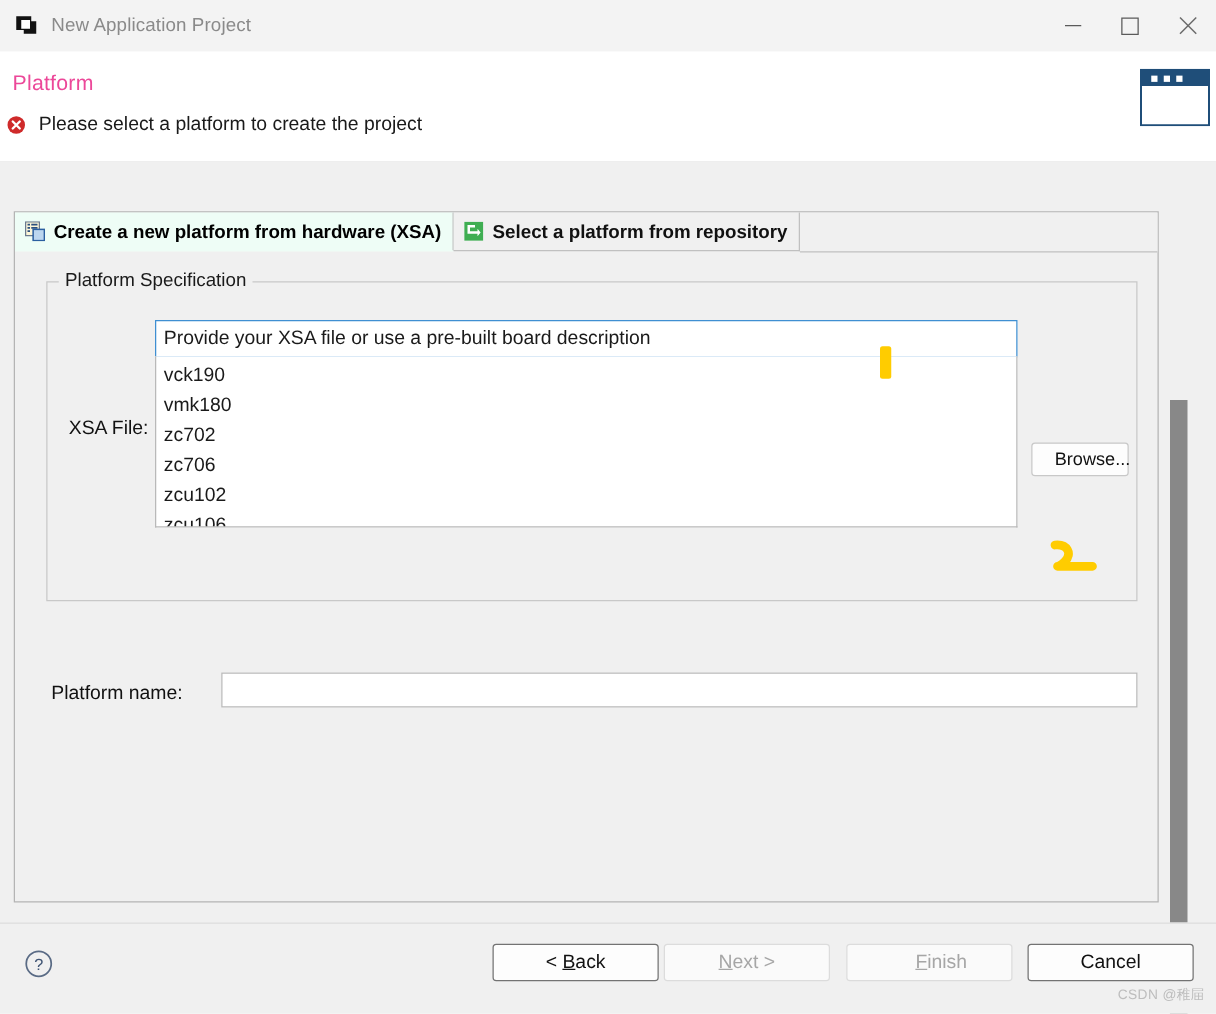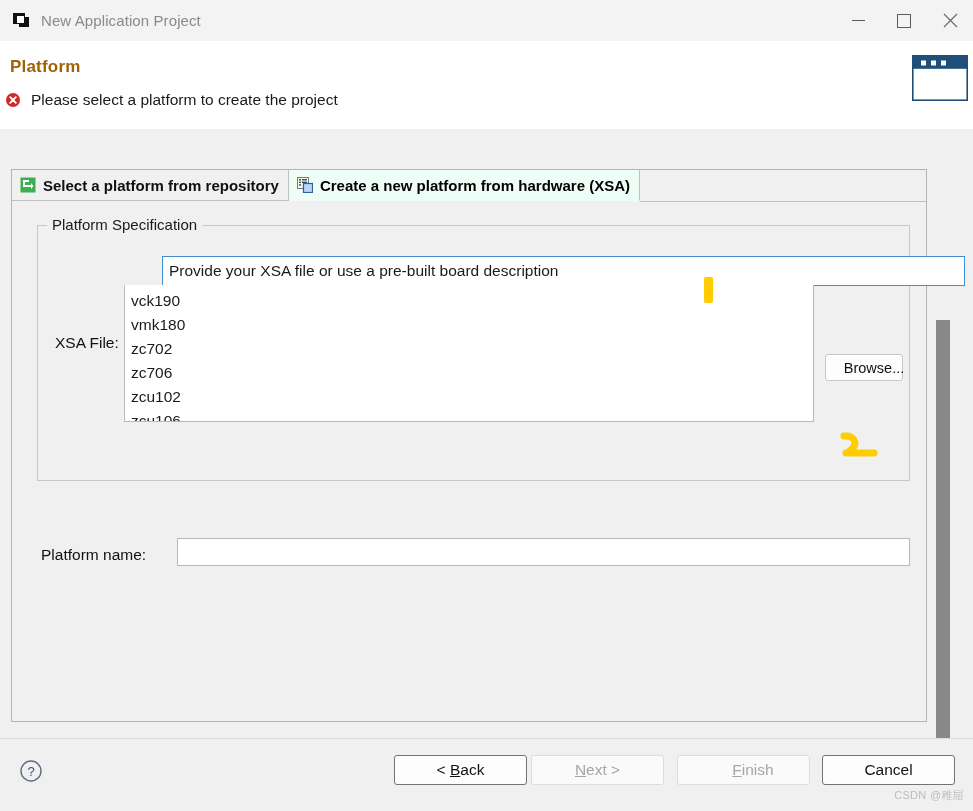--- a/index.html
+++ b/index.html
@@ -66,22 +66,22 @@
     position: absolute;
     left: 0; top: 41px;
     width: 973px; height: 88px;
     background: #ffffff;
     border-bottom: 1px solid #e3e3e3;
   }
   .page-title {
     position: absolute;
     left: 10px; top: 16px;
     font-size: 17px;
-    font-weight: bold;
-    color: #a16207;
+    font-weight: normal;
+    color: #ec4899;
     letter-spacing: 0.2px;
   }
   .msg-row {
     position: absolute;
     left: 5px; top: 50px;
     display: flex;
     align-items: center;
   }
   .err-icon {
     width: 16px; height: 16px;
@@ -184,30 +184,29 @@
   .xsa-label {
     position: absolute;
     left: 17px; top: 108px;
     font-size: 15.5px;
     color: #111;
   }
 
   .combo-input {
     position: absolute;
     left: 86px; top: 30px;
-    width: 803px; height: 30px;
+    width: 690px; height: 30px;
     background: #ffffff;
     border: 1px solid #3f8fd2;
     box-sizing: border-box;
     display: flex;
     align-items: center;
     padding-left: 6px;
     font-size: 15.5px;
     color: #1a1a1a;
-    margin-left: 38px;
   }
 
   .listbox {
     position: absolute;
     left: 86px; top: 59px;
     width: 690px; height: 137px;
     background: #ffffff;
     border: 1px solid #b9b9b9;
     border-top: none;
     box-sizing: border-box;
@@ -373,43 +372,43 @@
       <rect x="29" y="5.5" width="5" height="5" fill="#fff"></rect>
     </svg>
   </span>
 </div>
 
 <div class="body-area">
 
   <div class="panel">
 
     <div class="tabstrip">
-      <div class="tab">
-        <span class="tab-icon">
-          <svg width="16" height="16" viewBox="0 0 16 16">
-            <rect x="0.5" y="0.5" width="15" height="15" fill="#3fae52"></rect>
-            <path d="M3 3 h6 v2 h-4 v3 h6 v-2 l2.5 3 l-2.5 3 v-2 h-8 z" fill="#fff"></path>
-          </svg>
-        </span>
-        <span>Select a platform from repository</span>
-      </div>
       <div class="tab active">
         <span class="tab-icon">
           <svg width="16" height="16" viewBox="0 0 16 16">
             <rect x="0.5" y="0.5" width="11" height="11" fill="#fdf6d8" stroke="#6b7a8f" stroke-width="1"></rect>
             <rect x="2" y="2" width="2" height="1.4" fill="#2b4f7e"></rect>
             <rect x="5" y="2" width="5" height="1.4" fill="#2b4f7e"></rect>
             <rect x="2" y="4.6" width="2" height="1.4" fill="#2b4f7e"></rect>
             <rect x="5" y="4.6" width="5" height="1.4" fill="#2b4f7e"></rect>
             <rect x="2" y="7.2" width="2" height="1.4" fill="#2b4f7e"></rect>
             <rect x="6.5" y="6.5" width="9" height="9" fill="#bcd6ef" stroke="#2b5fa0" stroke-width="1.2"></rect>
           </svg>
         </span>
         <span>Create a new platform from hardware (XSA)</span>
       </div>
+      <div class="tab">
+        <span class="tab-icon">
+          <svg width="16" height="16" viewBox="0 0 16 16">
+            <rect x="0.5" y="0.5" width="15" height="15" fill="#3fae52"></rect>
+            <path d="M3 3 h6 v2 h-4 v3 h6 v-2 l2.5 3 l-2.5 3 v-2 h-8 z" fill="#fff"></path>
+          </svg>
+        </span>
+        <span>Select a platform from repository</span>
+      </div>
       <div class="tab-fill"></div>
     </div>
 
     <div class="group">
       <span class="group-legend">Platform Specification</span>
 
       <span class="xsa-label">XSA File:</span>
 
       <div class="combo-input">Provide your XSA file or use a pre-built board description</div>
 

